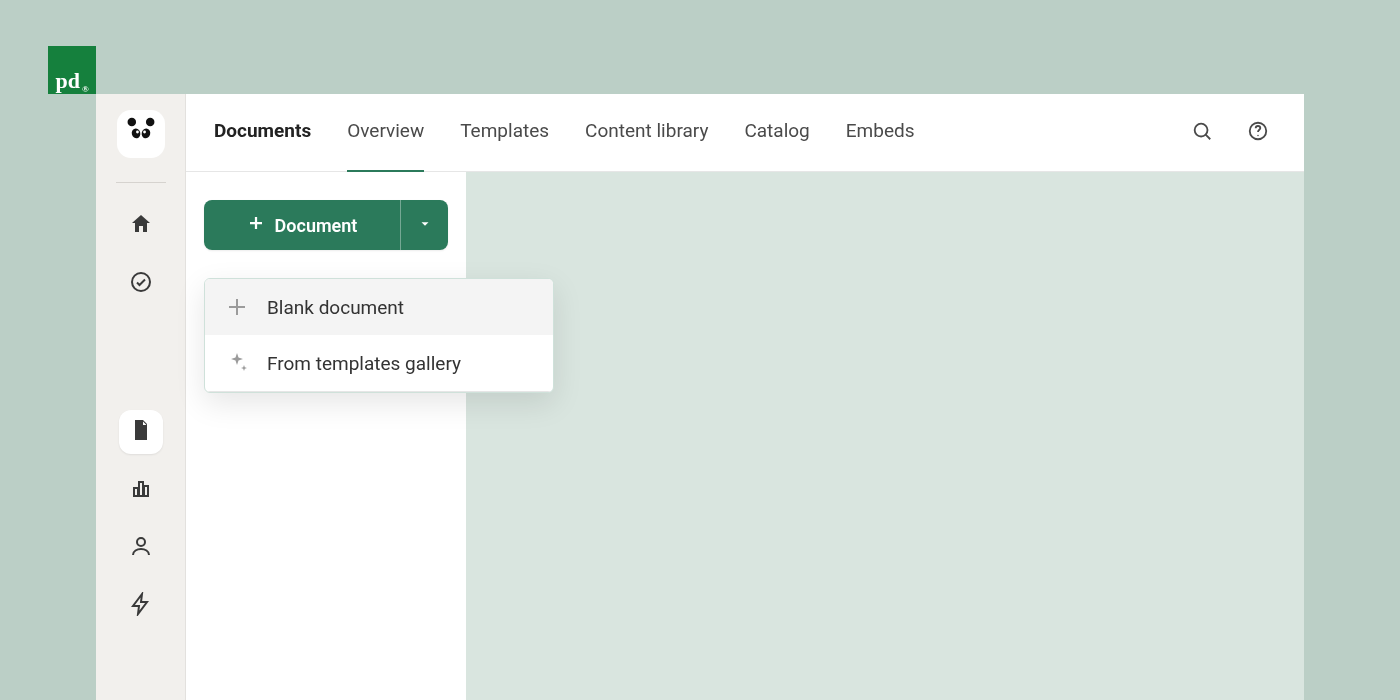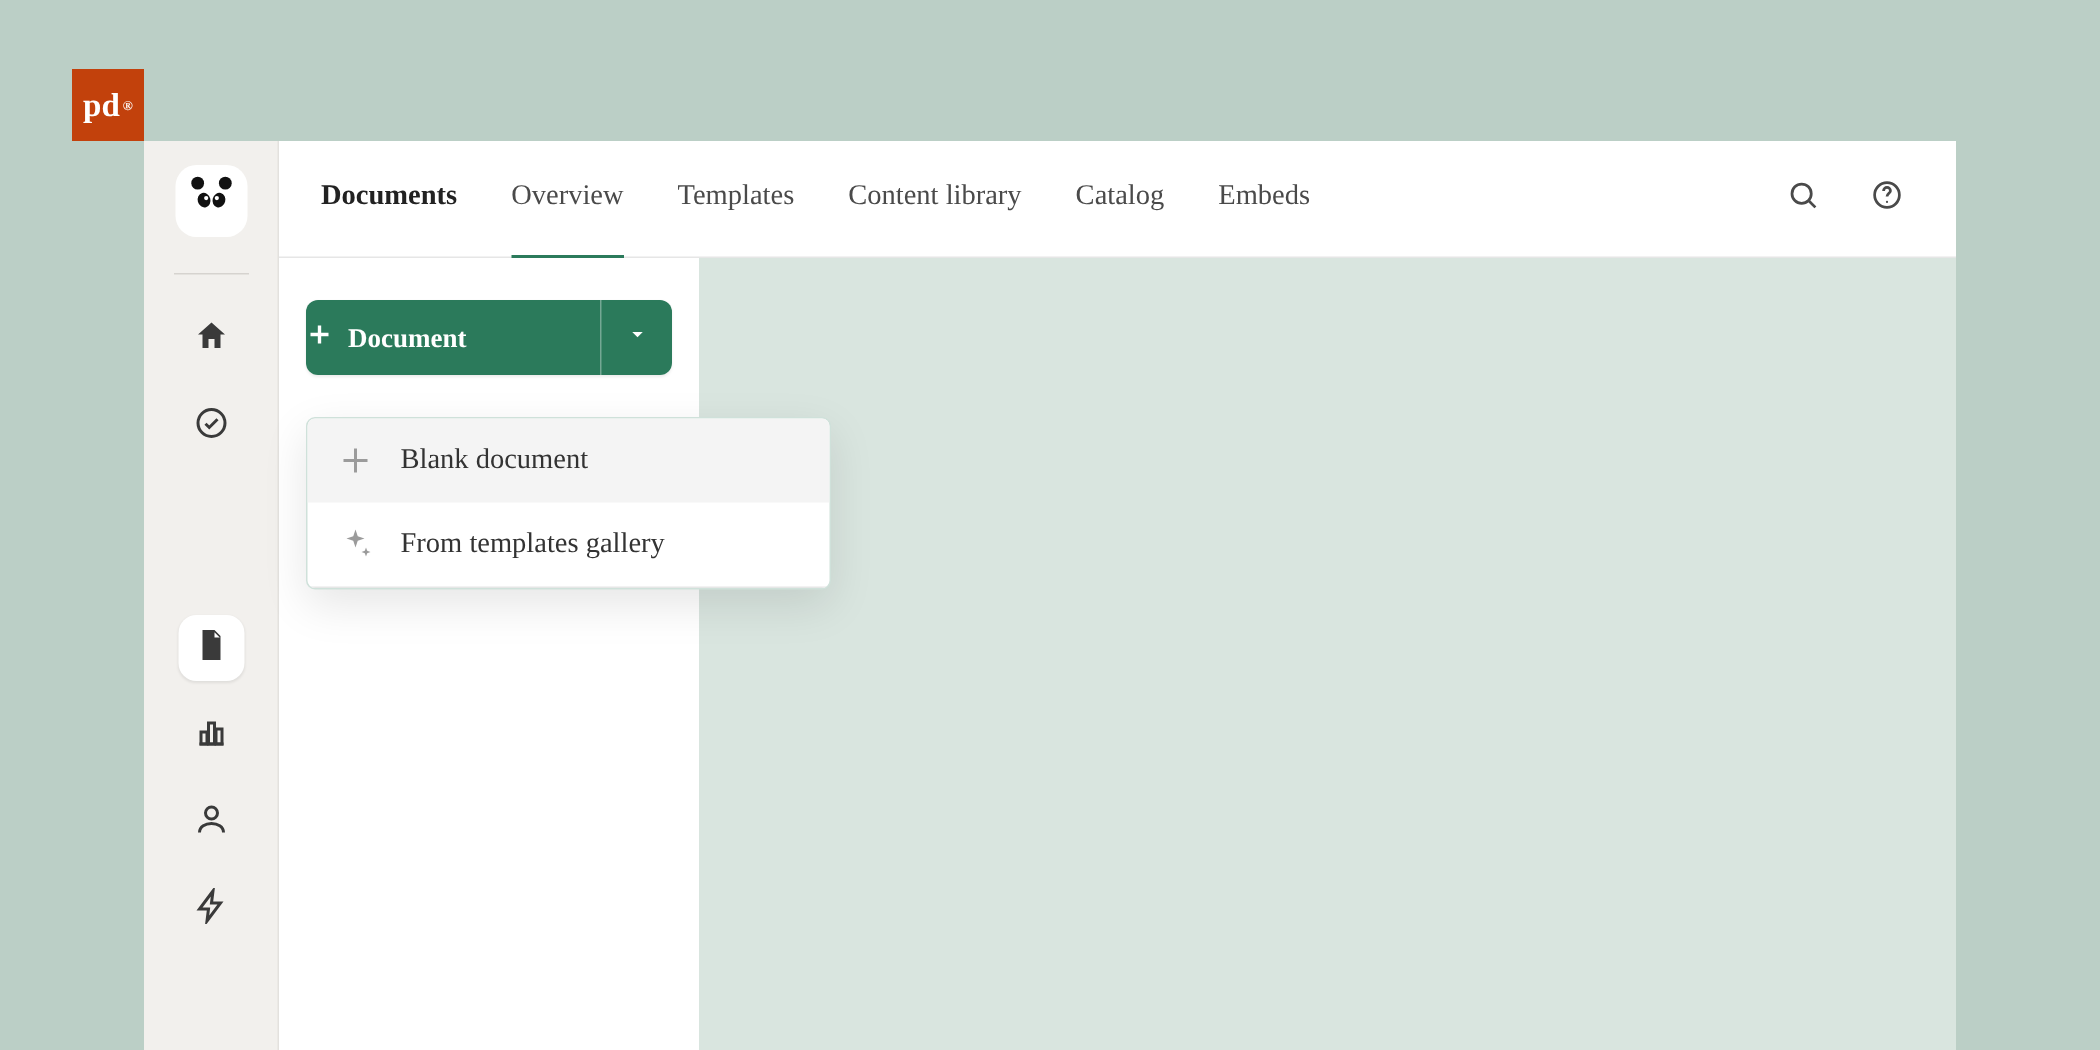--- a/index.html
+++ b/index.html
@@ -8,34 +8,33 @@
     background: #bbcfc6;
     width: 1400px;
     height: 700px;
     overflow: hidden;
     position: relative;
   }
   .pd-badge {
     position: absolute;
     top: 46px; left: 48px;
     width: 48px; height: 48px;
-    background: #c2410c;
+    background: #15803d;
     color: #fff;
-    display: flex; align-items: center; justify-content: center;
+    display: flex; align-items: flex-end; justify-content: center;
     font-weight: 600; font-size: 22px;
     font-family: Georgia, serif;
   }
   .pd-badge sup { font-size: 9px; vertical-align: top; margin-left:2px;}
   .app-wrap {
     position: absolute;
     top: 94px; left: 96px;
     width: 1208px; height: 606px;
     display: flex;
     background: transparent;
-    font-family: Liberation Serif, serif;
   }
   .sidebar {
     width: 90px;
     background: #f2f0ed;
     border-right: 1px solid #e3e1de;
     display: flex;
     flex-direction: column;
     align-items: center;
     padding-top: 16px;
   }
@@ -109,21 +108,21 @@
     display:flex; align-items:stretch;
     height: 50px;
     border-radius: 8px;
     overflow:hidden;
     box-shadow: 0 1px 2px rgba(0,0,0,.08);
   }
   .new-doc-main {
     flex:1;
     background:#2b7a5b;
     color:#fff; font-weight:600; font-size:18px;
-    display:flex; align-items:center; justify-content:flex-start;
+    display:flex; align-items:center; justify-content:center;
     gap:10px;
     cursor:pointer;
   }
   .new-doc-main svg { width:18px; height:18px; stroke:#fff; }
   .new-doc-caret {
     width:48px;
     background:#2b7a5b;
     border-left:1px solid rgba(255,255,255,.35);
     display:flex; align-items:center; justify-content:center;
     cursor:pointer;

